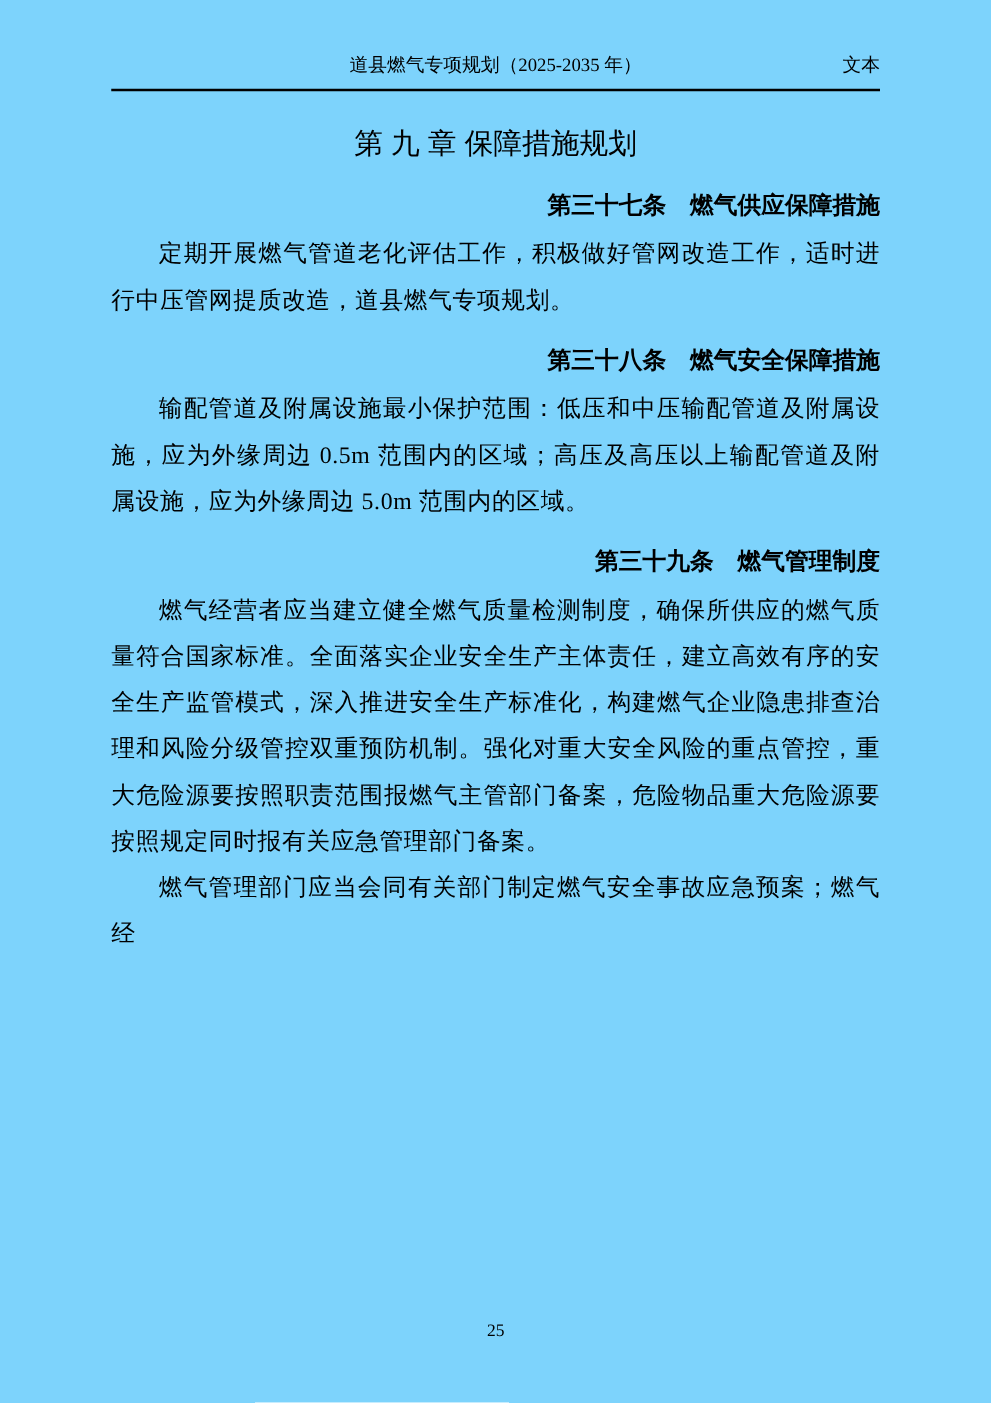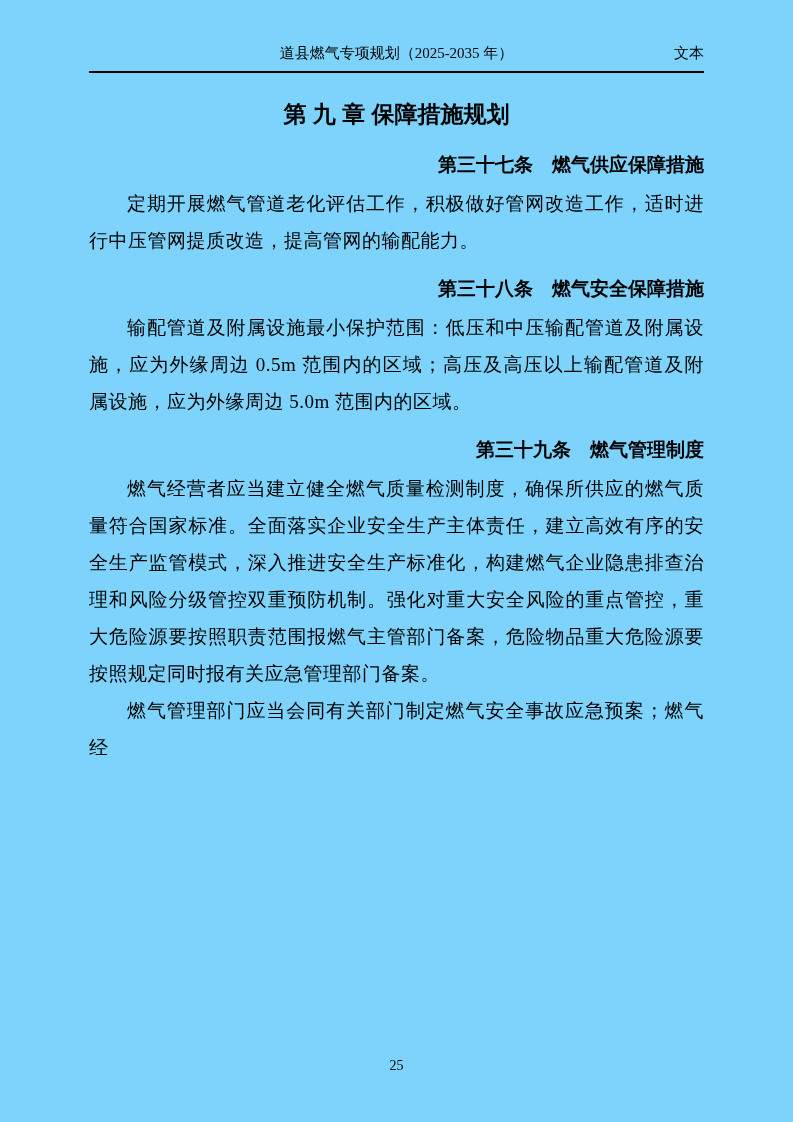--- a/index.html
+++ b/index.html
@@ -31,21 +31,21 @@
     right: 0;
     bottom: 9px;
     margin-left: 20px;
   }
   .content {
     margin: 0 89px;
   }
   .chapter-title {
     margin: 26px 0 0 0;
     font-family: "Liberation Sans", "DejaVu Sans", sans-serif;
-    font-weight: bold;
+    font-weight: normal;
     font-size: 23px;
     line-height: 30px;
     text-align: center;
   }
   .section-heading {
     margin: 22px 0 6px 0;
     font-family: "Liberation Sans", "DejaVu Sans", sans-serif;
     font-weight: bold;
     font-size: 19px;
     line-height: 28px;
@@ -82,21 +82,21 @@
   <div class="header">
     <span class="header-title">道县燃气专项规划（2025-2035 年）</span>
     <span class="header-right">文本</span>
   </div>
 
   <div class="content">
 
     <h1 class="chapter-title">第 九 章  保障措施规划</h1>
 
     <h2 class="section-heading">第三十七条　燃气供应保障措施</h2>
-    <p class="body-para">定期开展燃气管道老化评估工作，积极做好管网改造工作，适时进行中压管网提质改造，提高管网的输配能力。</p>
+    <p class="body-para">定期开展燃气管道老化评估工作，积极做好管网改造工作，适时进行中压管网提质改造，道县燃气专项规划。</p>
 
     <h2 class="section-heading tight">第三十八条　燃气安全保障措施</h2>
     <p class="body-para">输配管道及附属设施最小保护范围：低压和中压输配管道及附属设施，应为外缘周边 0.5m 范围内的区域；高压及高压以上输配管道及附属设施，应为外缘周边 5.0m 范围内的区域。</p>
 
     <h2 class="section-heading tight">第三十九条　燃气管理制度</h2>
     <p class="body-para">燃气经营者应当建立健全燃气质量检测制度，确保所供应的燃气质量符合国家标准。全面落实企业安全生产主体责任，建立高效有序的安全生产监管模式，深入推进安全生产标准化，构建燃气企业隐患排查治理和风险分级管控双重预防机制。强化对重大安全风险的重点管控，重大危险源要按照职责范围报燃气主管部门备案，危险物品重大危险源要按照规定同时报有关应急管理部门备案。</p>
 
     <p class="body-para">燃气管理部门应当会同有关部门制定燃气安全事故应急预案；燃气经</p>
 
   </div>

